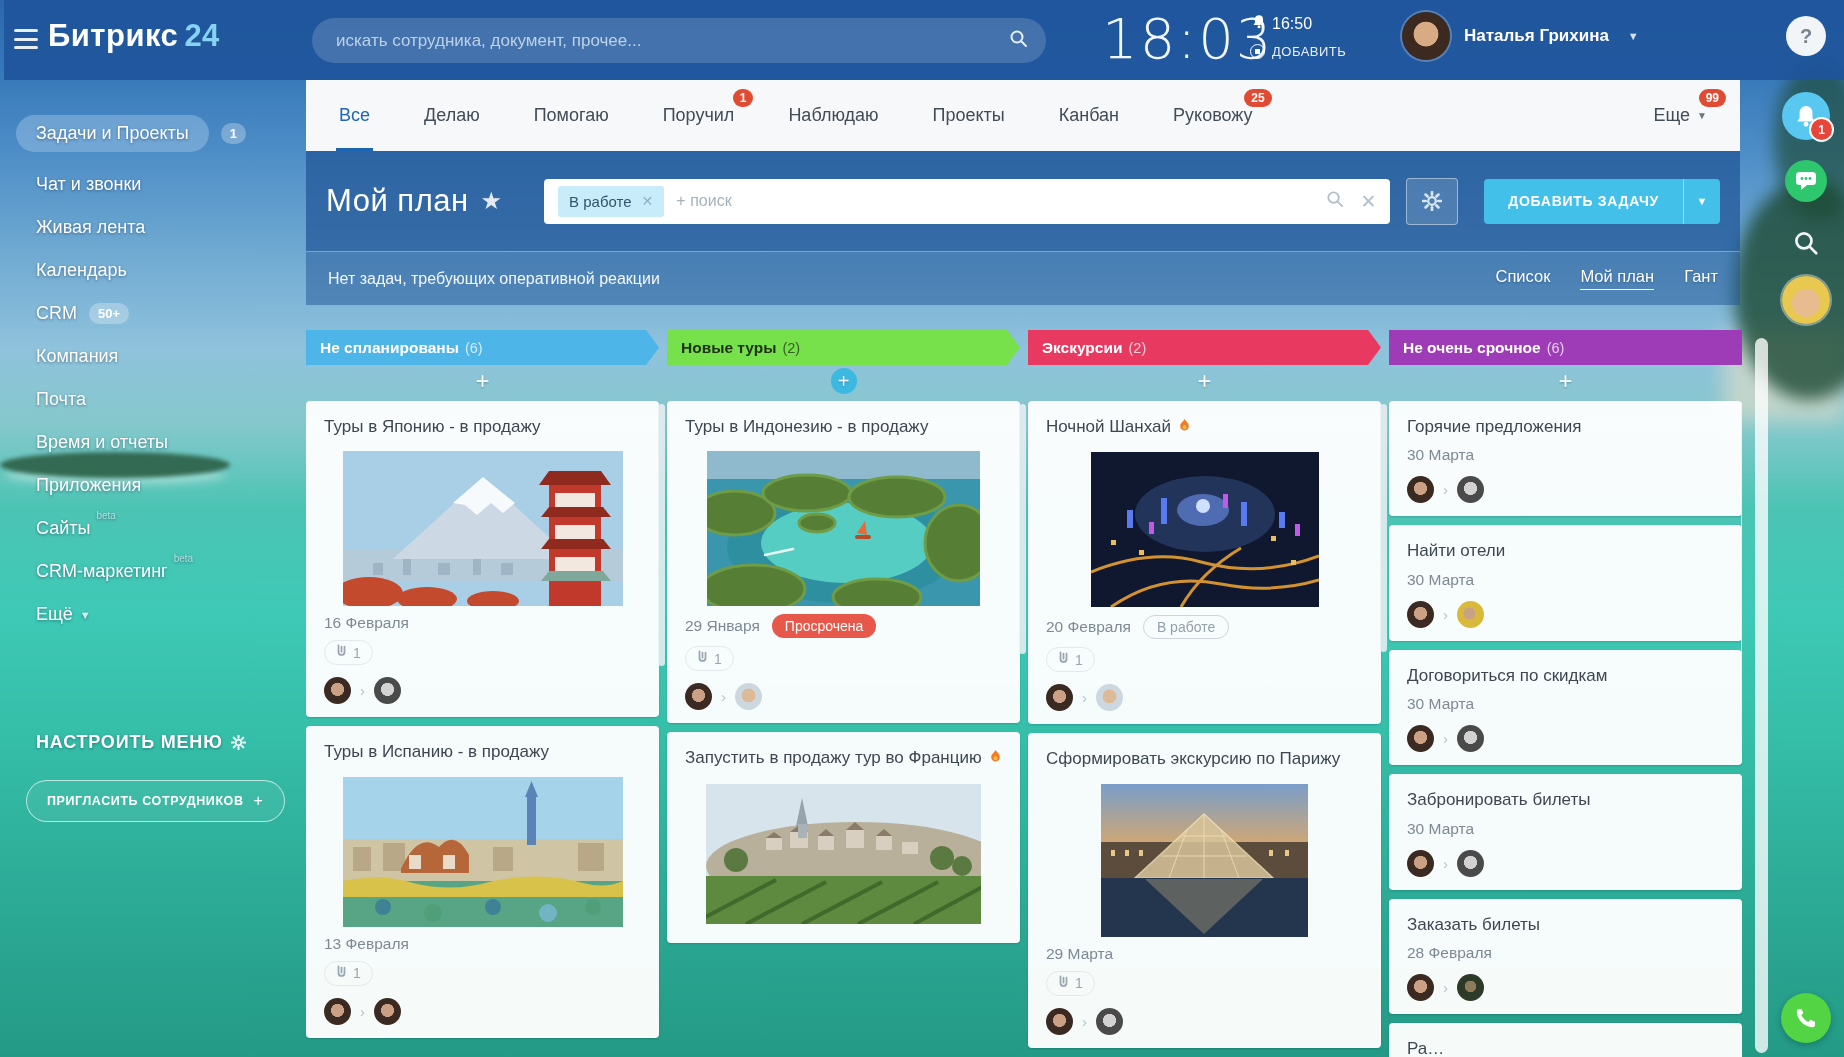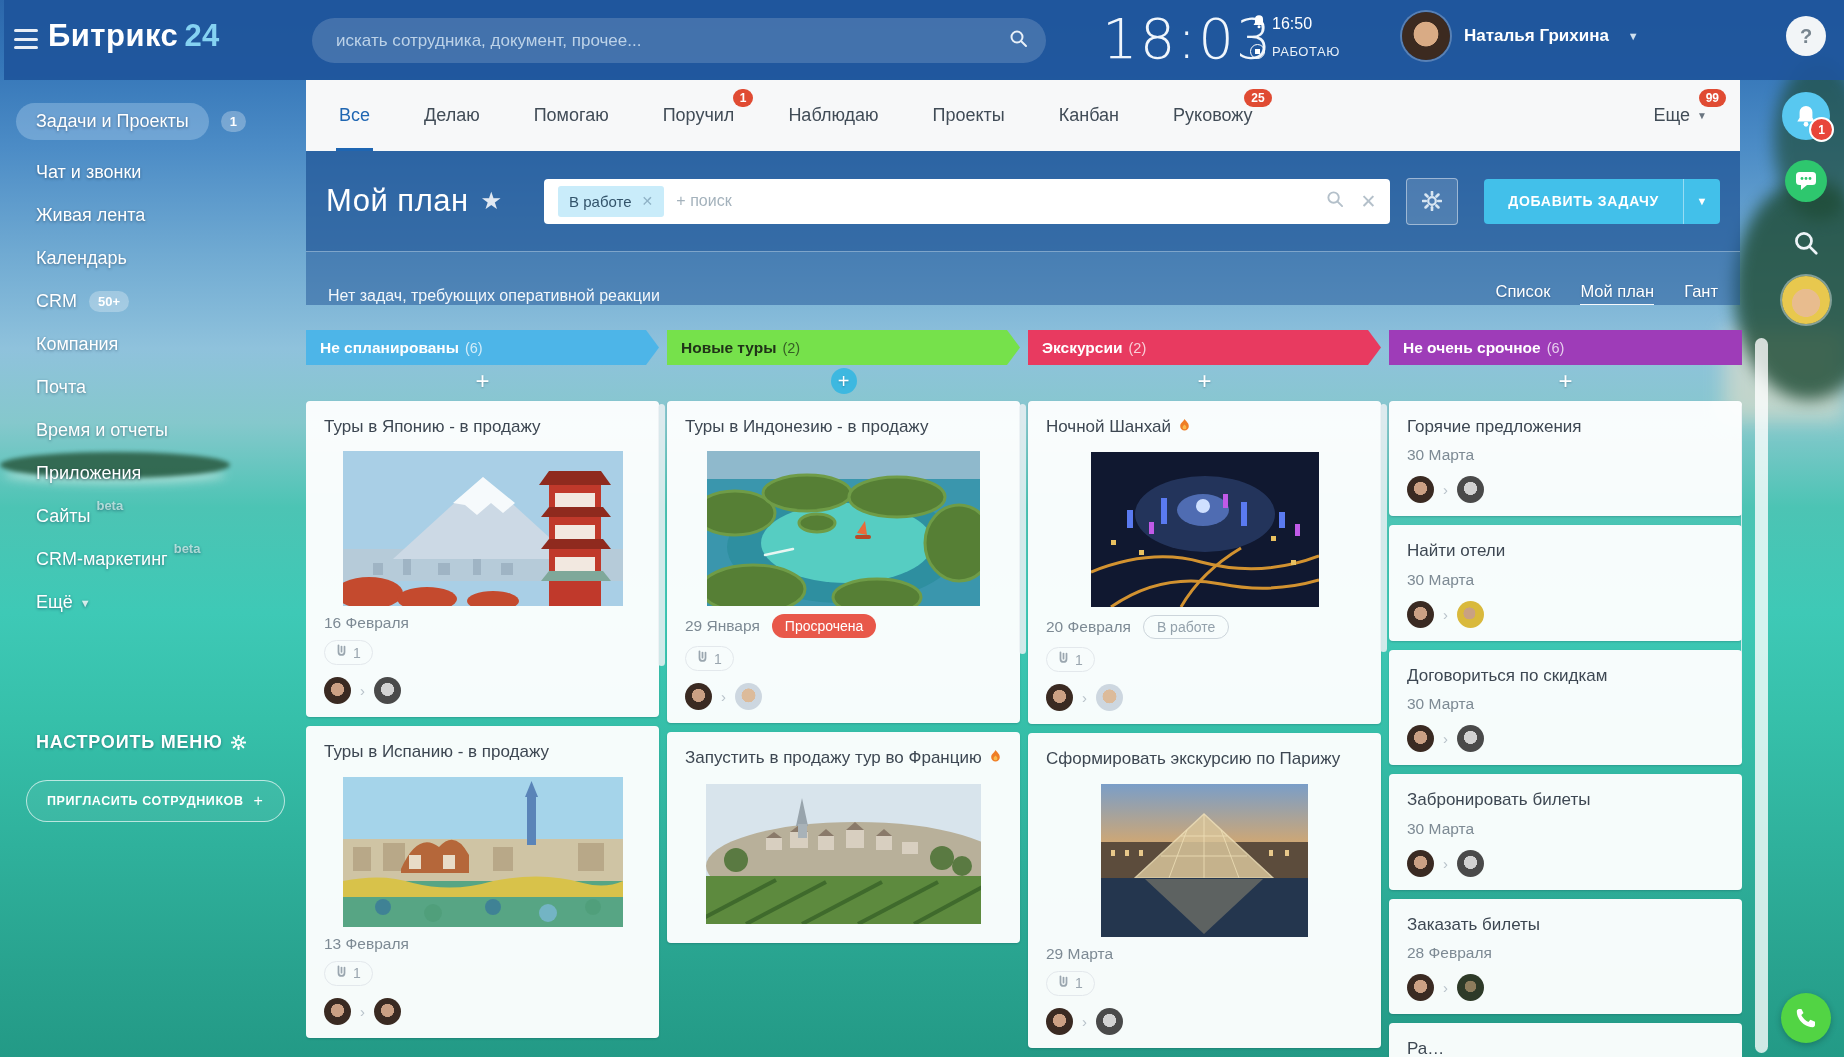--- a/index.html
+++ b/index.html
@@ -33,28 +33,28 @@
   .work-status{position:absolute;left:1246px;top:44px;color:#e8f0f8;font-size:13px;display:flex;align-items:center;gap:7px;letter-spacing:.5px;cursor:pointer;}
   .stop-ic{width:13px;height:13px;border:1.5px solid #fff;border-radius:50%;display:inline-flex;align-items:center;justify-content:center;}
   .stop-ic i{width:5px;height:5px;background:#fff;display:block;}
   .user-chip{position:absolute;left:1398px;top:12px;display:flex;align-items:center;gap:14px;cursor:pointer;}
   .user-ava{width:48px;height:48px;border-radius:50%;
       background:radial-gradient(circle at 50% 46%,#d9ab85 34%,#3c2a20 36%);box-shadow:0 0 0 2px rgba(255,255,255,.25);}
   .user-name{color:#fff;font-weight:bold;font-size:17px;}
   .caret{font-size:11px;color:#cfe0ef;margin-left:5px;}
 
   
-  .sidebar{position:absolute;left:0;top:80px;width:306px;bottom:0;z-index:20;padding-top:12px;}
+  .sidebar{position:absolute;left:0;top:80px;width:306px;bottom:0;z-index:20;padding-top:24px;}
   .side-list{list-style:none;margin:0;padding:0;}
   .side-item{position:relative;padding:11px 14px 11px 36px;color:#fff;font-size:18px;cursor:pointer;
       text-shadow:0 1px 3px rgba(0,30,60,.45);display:flex;align-items:center;}
   .side-item.active .pill{background:rgba(175,210,240,.38);border-radius:20px;padding:8px 20px;margin-left:-20px;}
   .side-badge{margin-left:12px;background:rgba(255,255,255,.28);border-radius:12px;font-size:13px;
       padding:3px 9px;font-weight:bold;color:#fff;text-shadow:none;}
-  .beta{font-size:13px;color:rgba(255,255,255,.6);margin:-8px 0 0 6px;align-self:flex-start;font-weight:bold;}
+  .beta{font-size:10px;color:rgba(255,255,255,.6);margin:-8px 0 0 6px;align-self:flex-start;}
   .side-caret{font-size:11px;color:rgba(255,255,255,.8);margin-left:7px;}
   .side-config{position:absolute;left:36px;top:652px;color:#fff;font-size:18px;font-weight:bold;
       letter-spacing:.8px;display:flex;align-items:center;gap:8px;cursor:pointer;text-shadow:0 1px 3px rgba(0,30,60,.4);}
   .invite-btn{position:absolute;left:26px;top:700px;border:1px solid rgba(255,255,255,.65);border-radius:21px;
       padding:11px 20px;color:#fff;font-size:12.5px;font-weight:bold;letter-spacing:.6px;cursor:pointer;
       display:flex;align-items:center;gap:10px;background:rgba(255,255,255,.06);}
   .invite-btn .plus{font-size:16px;font-weight:normal;}
 
   
   .content{position:absolute;left:306px;top:80px;width:1434px;bottom:0;z-index:15;}
@@ -76,21 +76,21 @@
   .filter-box input{flex:1;border:none;outline:none;font-size:16px;color:#5a6a76;padding:0 12px;font-family:inherit;}
   .filter-box input::placeholder{color:#a4b2bc;}
   .filter-x{color:#b4c0ca;font-size:19px;margin-left:16px;cursor:pointer;}
   .gear-btn{width:50px;height:45px;border-radius:4px;background:rgba(255,255,255,.14);
       border:1px solid rgba(255,255,255,.45);display:flex;align-items:center;justify-content:center;cursor:pointer;margin-right:26px;}
   .add-btn{height:45px;border-radius:4px;background:#42c0ea;display:flex;align-items:stretch;cursor:pointer;overflow:hidden;}
   .add-btn .lbl{display:flex;align-items:center;padding:0 24px;color:#fff;font-size:14px;font-weight:bold;letter-spacing:.7px;}
   .add-btn .dd{width:36px;border-left:1px solid rgba(255,255,255,.45);display:flex;align-items:center;justify-content:center;color:#fff;font-size:11px;}
 
   .status-row{height:53px;background:rgba(32,84,150,.5);border-top:1px solid rgba(255,255,255,.3);
-      display:flex;align-items:flex-end;padding:0 22px;}
+      display:flex;align-items:center;padding:0 22px;}
   .status-msg{color:#f2f7fb;font-size:16px;}
   .views{margin-left:auto;display:flex;gap:30px;}
   .view{color:#fff;font-size:16.5px;cursor:pointer;padding-bottom:3px;text-shadow:0 1px 2px rgba(0,30,60,.35);}
   .view.active{border-bottom:1px solid rgba(255,255,255,.95);}
 
   
   .board{position:absolute;left:0;top:250px;bottom:0;width:1436px;display:flex;gap:8px;overflow:hidden;}
   .column{width:353px;flex:none;position:relative;}
   .col-head{height:35px;display:flex;align-items:center;padding:0 14px;color:#fff;font-size:15.5px;font-weight:bold;cursor:pointer;}
   .col-head.arrow{clip-path:polygon(0 0,calc(100% - 13px) 0,100% 50%,calc(100% - 13px) 100%,0 100%);}
@@ -173,21 +173,21 @@
     <span><svg width="14" height="15" viewBox="0 0 24 26">
           <path d="M12 2a7 7 0 0 0-7 7v6l-2.5 4h19L19 15V9a7 7 0 0 0-7-7z" fill="#fff"></path>
           <circle cx="12" cy="22" r="2.6" fill="#fff"></circle>
         </svg></span>
     <span>16:50</span>
   </div>
   <div class="work-status">
     <span class="stop-ic">
         <i></i>
       </span>
-    <span>РАБОТАЮ</span>
+    <span>ДОБАВИТЬ</span>
   </div>
   <div class="user-chip">
     <span class="user-ava"></span>
     <span class="user-name">Наталья Грихина</span>
     <span class="caret">▼</span>
   </div>
 </div>
 
 <div class="sidebar">
   <ul class="side-list" id="side-list">

